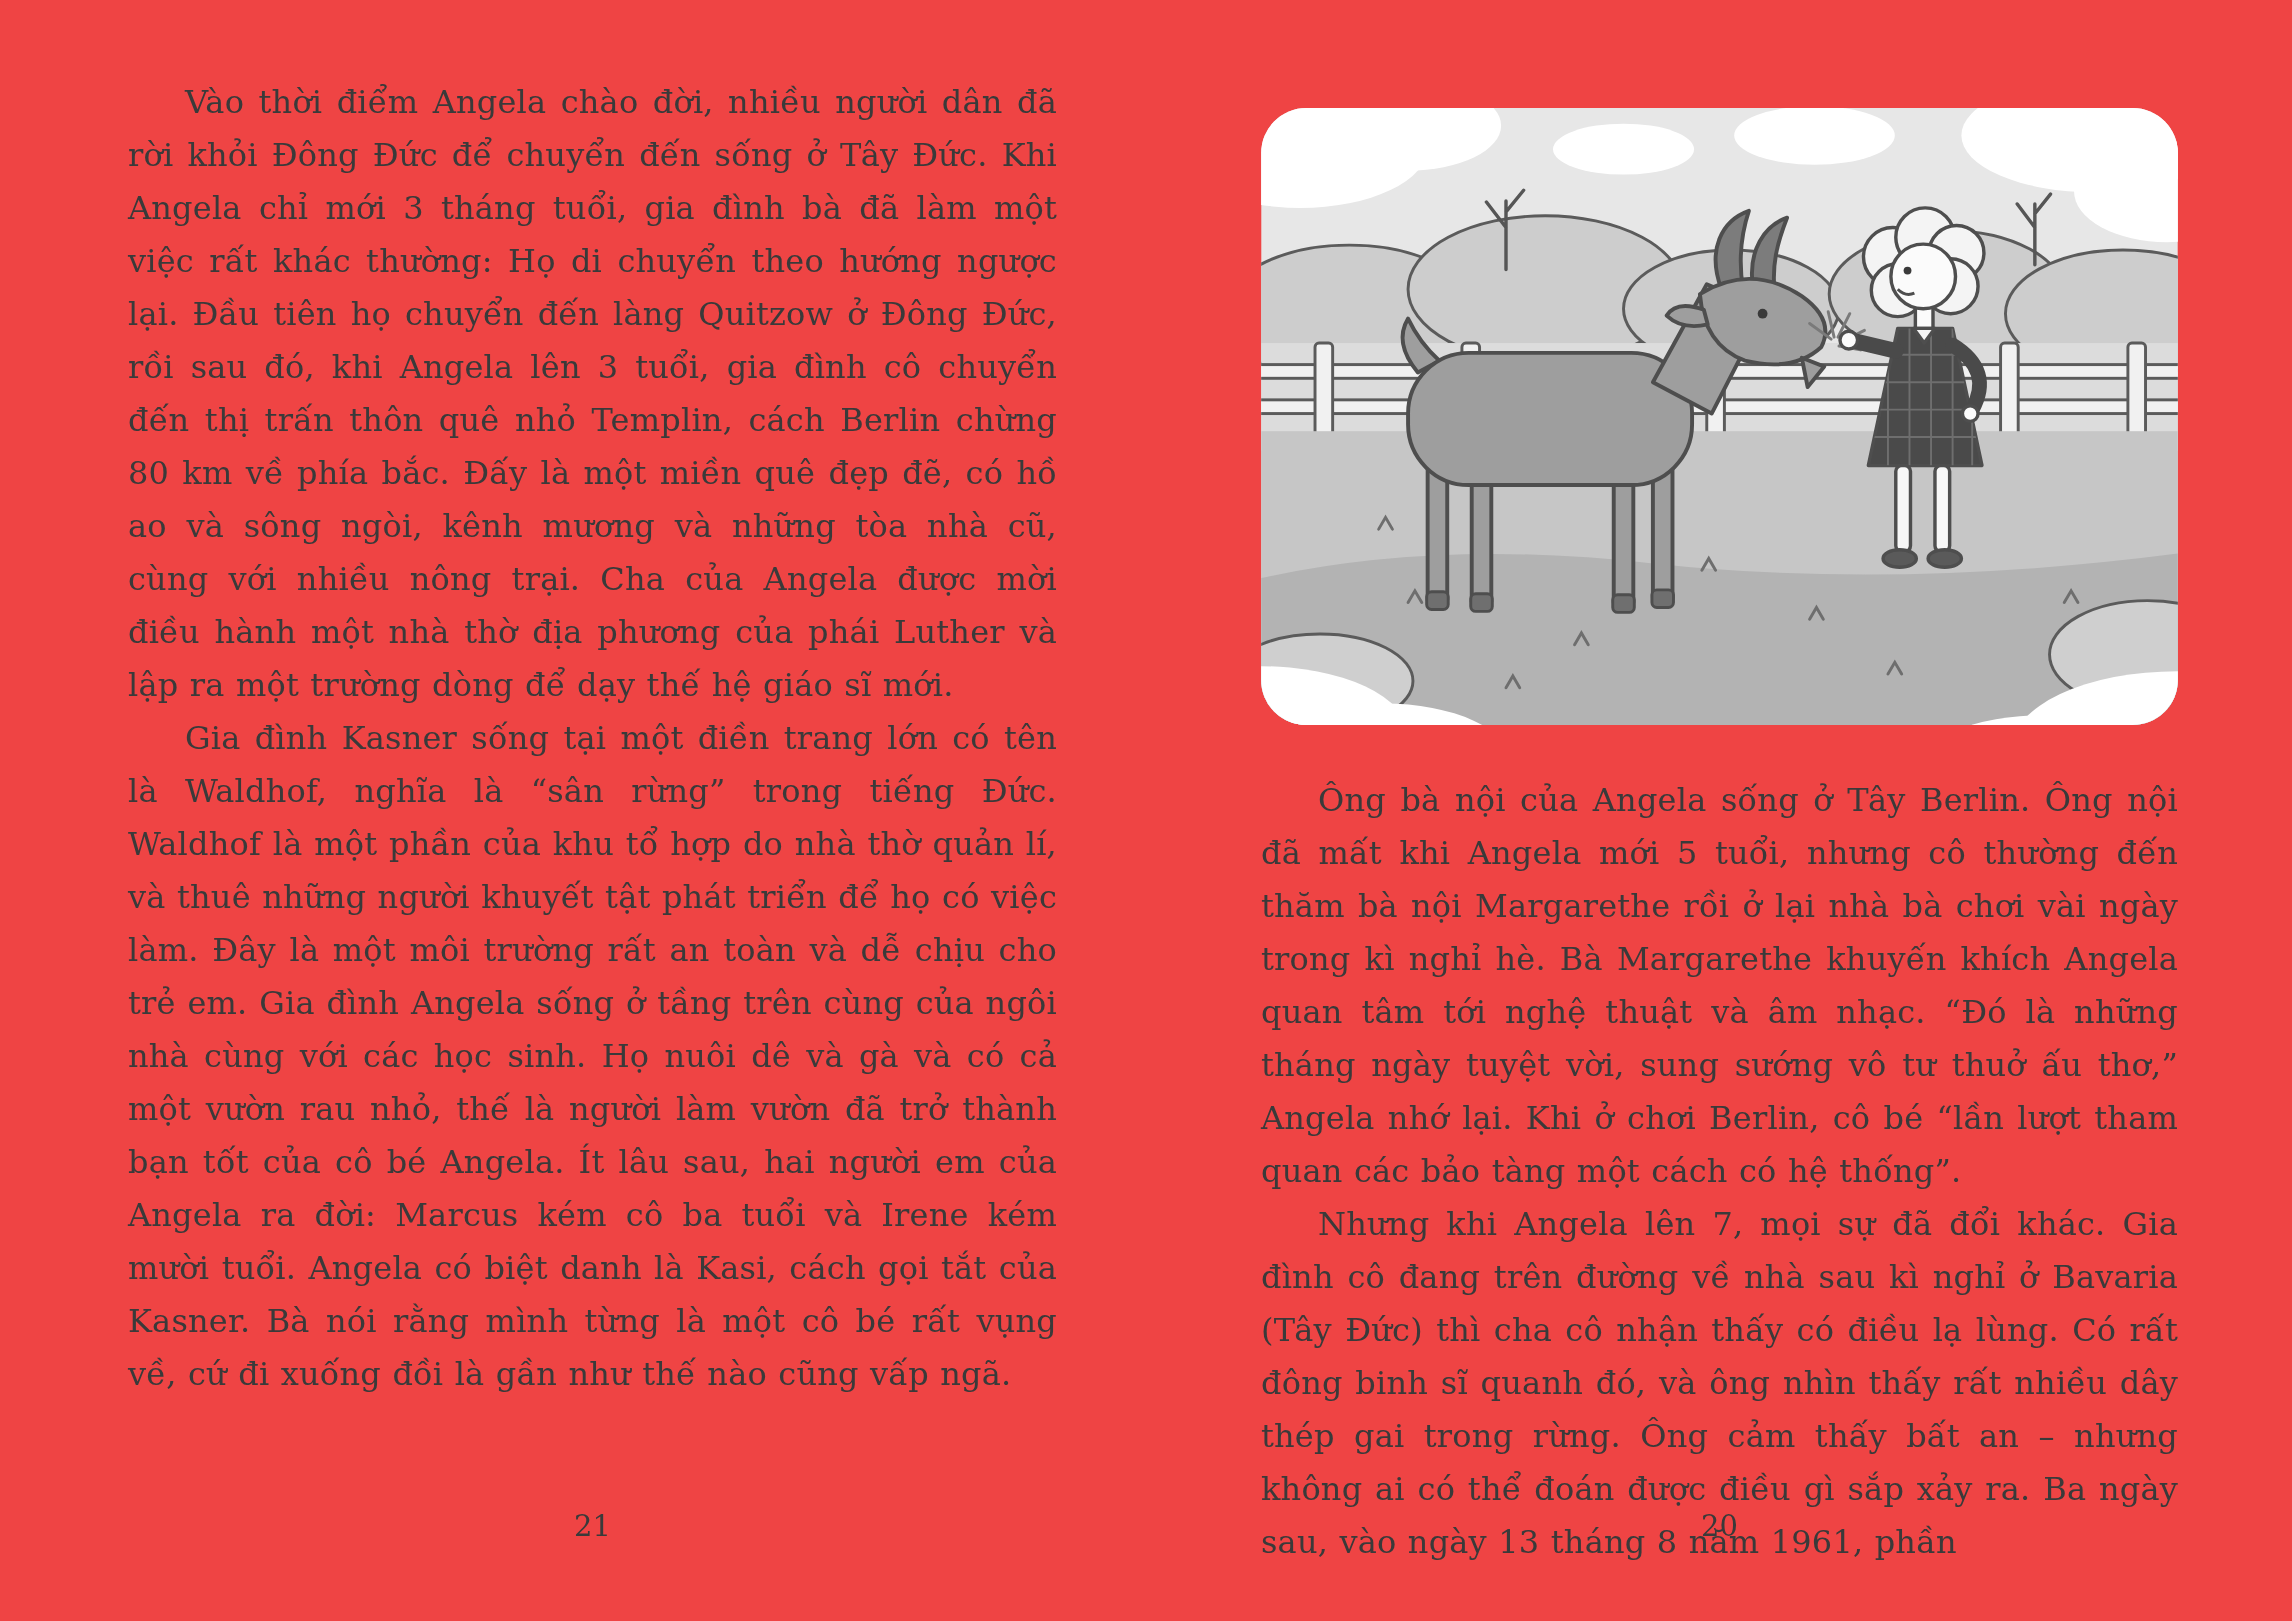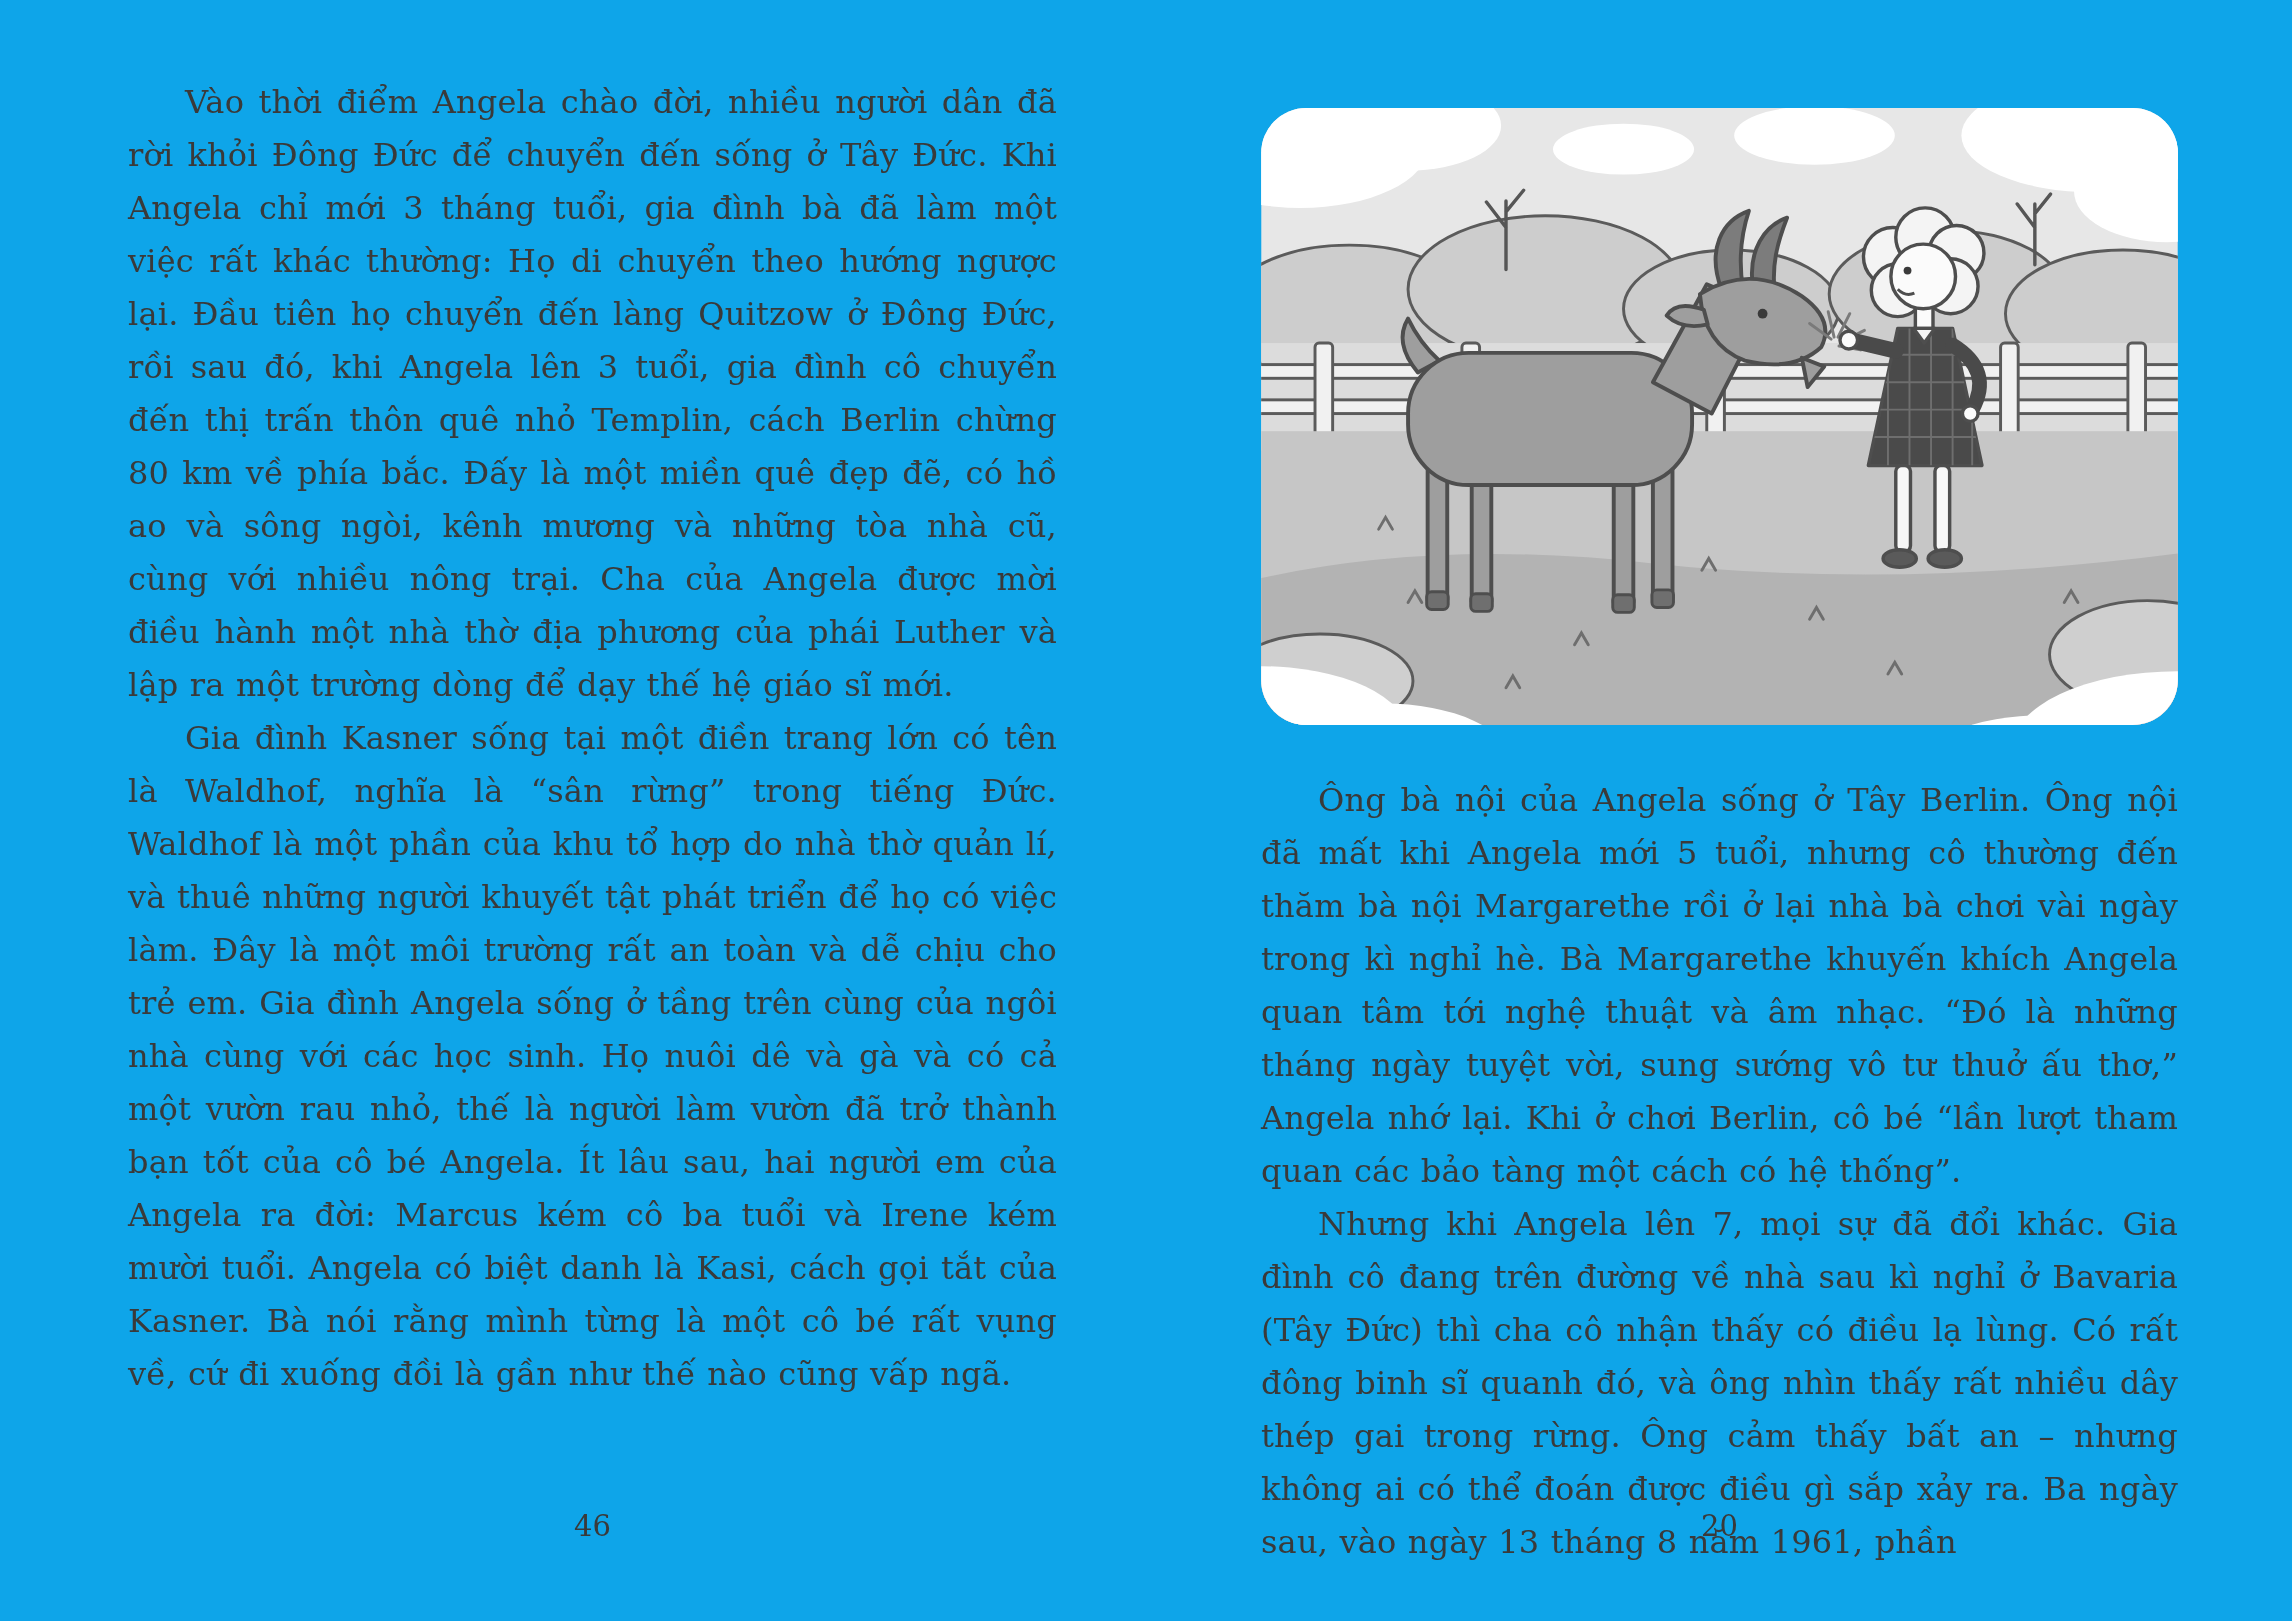--- a/index.html
+++ b/index.html
@@ -1,20 +1,20 @@
 <!DOCTYPE html>
 <html><head>
 <meta charset="utf-8">
 <style>
   * { margin:0; padding:0; box-sizing:border-box; }
   html,body { background:#ffffff; }
   .page {
     position:relative;
     width:2293px; height:1621px;
-    background:#0ea5e9;
+    background:#ef4444;
     font-family:"DejaVu Serif","Liberation Serif",serif;
     color:#3a3a3a;
     overflow:hidden;
   }
   .col {
     position:absolute;
     text-align:justify;
     font-size:32px;
     line-height:53px;
     letter-spacing:0.2px;
@@ -182,17 +182,17 @@
           <ellipse cx="936" cy="655" rx="170" ry="80"></ellipse>
           <ellipse cx="800" cy="675" rx="130" ry="55"></ellipse>
         </g>
       </g>
     </svg>
 
     <p>Ông bà nội của Angela sống ở Tây Berlin. Ông nội đã mất khi Angela mới 5 tuổi, nhưng cô thường đến thăm bà nội Margarethe rồi ở lại nhà bà chơi vài ngày trong kì nghỉ hè. Bà Margarethe khuyến khích Angela quan tâm tới nghệ thuật và âm nhạc. “Đó là những tháng ngày tuyệt vời, sung sướng vô tư thuở ấu thơ,” Angela nhớ lại. Khi ở chơi Berlin, cô bé “lần lượt tham quan các bảo tàng một cách có hệ thống”.</p>
     <p>Nhưng khi Angela lên 7, mọi sự đã đổi khác. Gia đình cô đang trên đường về nhà sau kì nghỉ ở Bavaria (Tây Đức) thì cha cô nhận thấy có điều lạ lùng. Có rất đông binh sĩ quanh đó, và ông nhìn thấy rất nhiều dây thép gai trong rừng. Ông cảm thấy bất an – nhưng không ai có thể đoán được điều gì sắp xảy ra. Ba ngày sau, vào ngày 13 tháng 8 năm 1961, phần</p>
   </div>
 
-  <div class="pagenum pagenum-left">46</div>
+  <div class="pagenum pagenum-left">21</div>
   <div class="pagenum pagenum-right">20</div>
 
 </div>
 
 
 </body></html>

